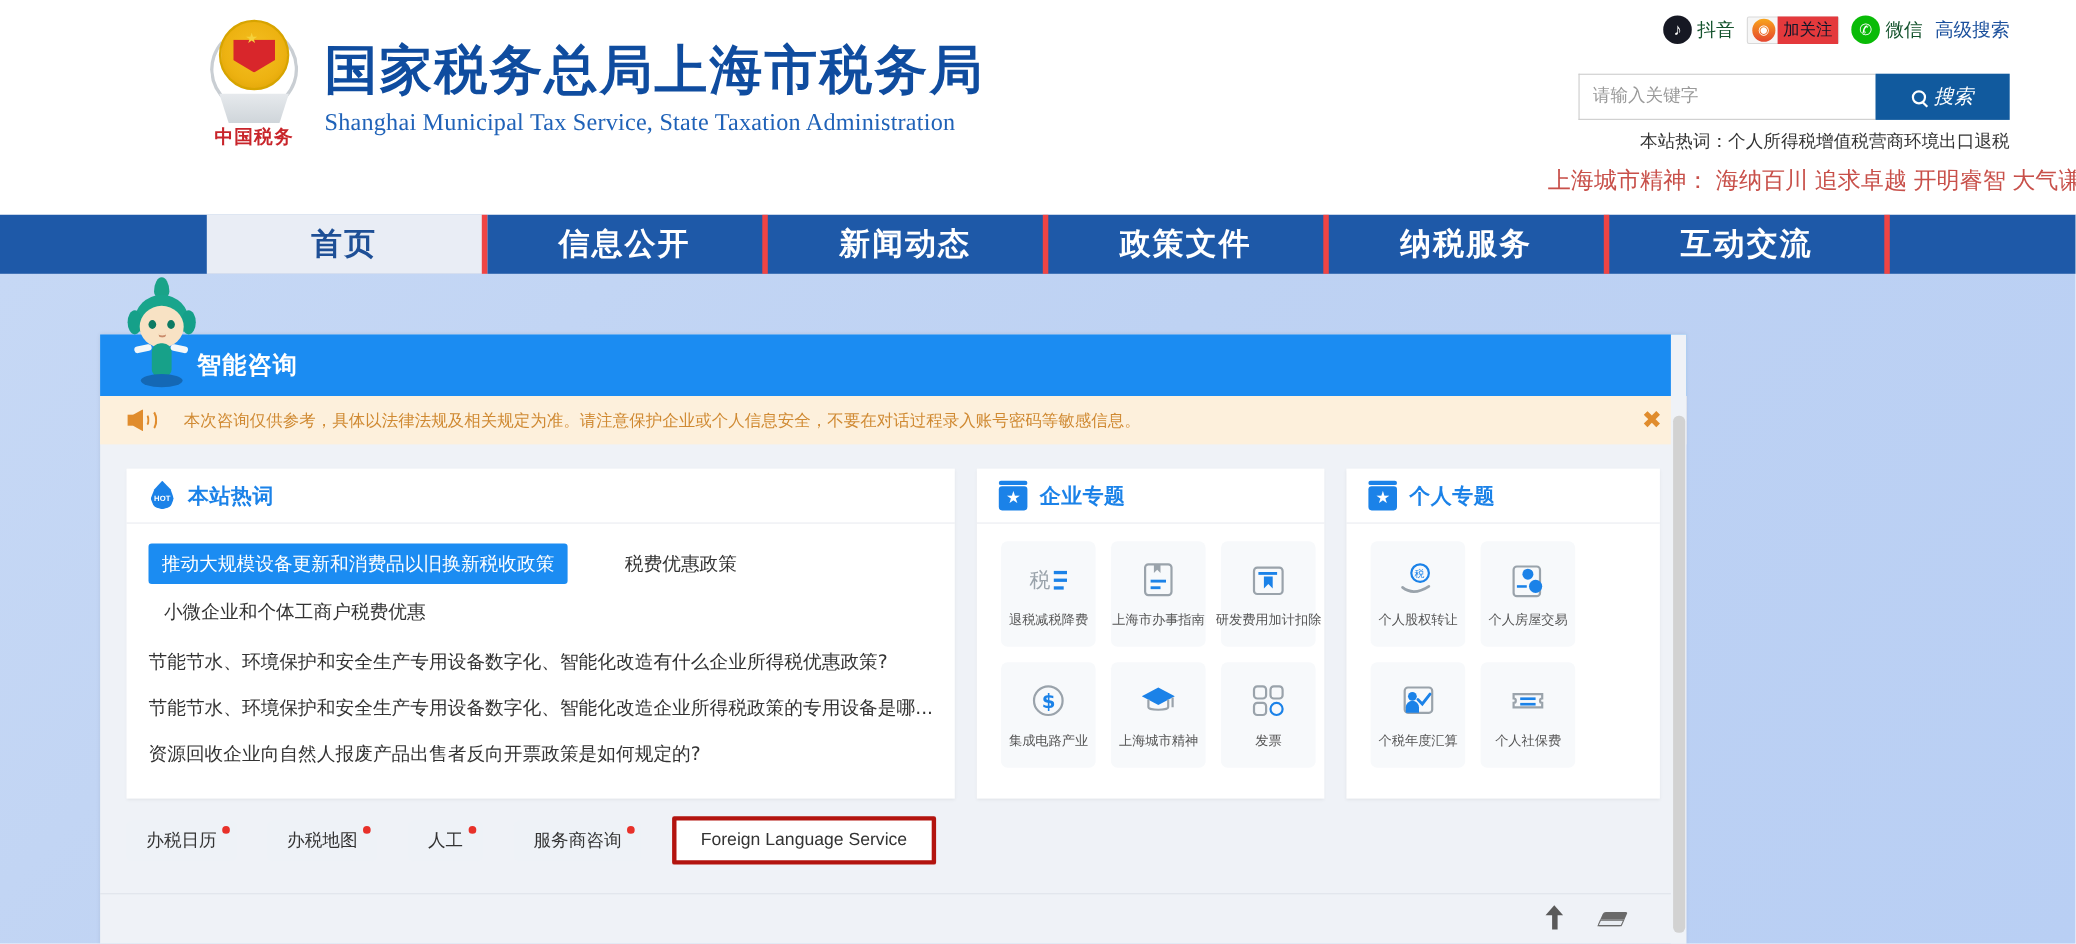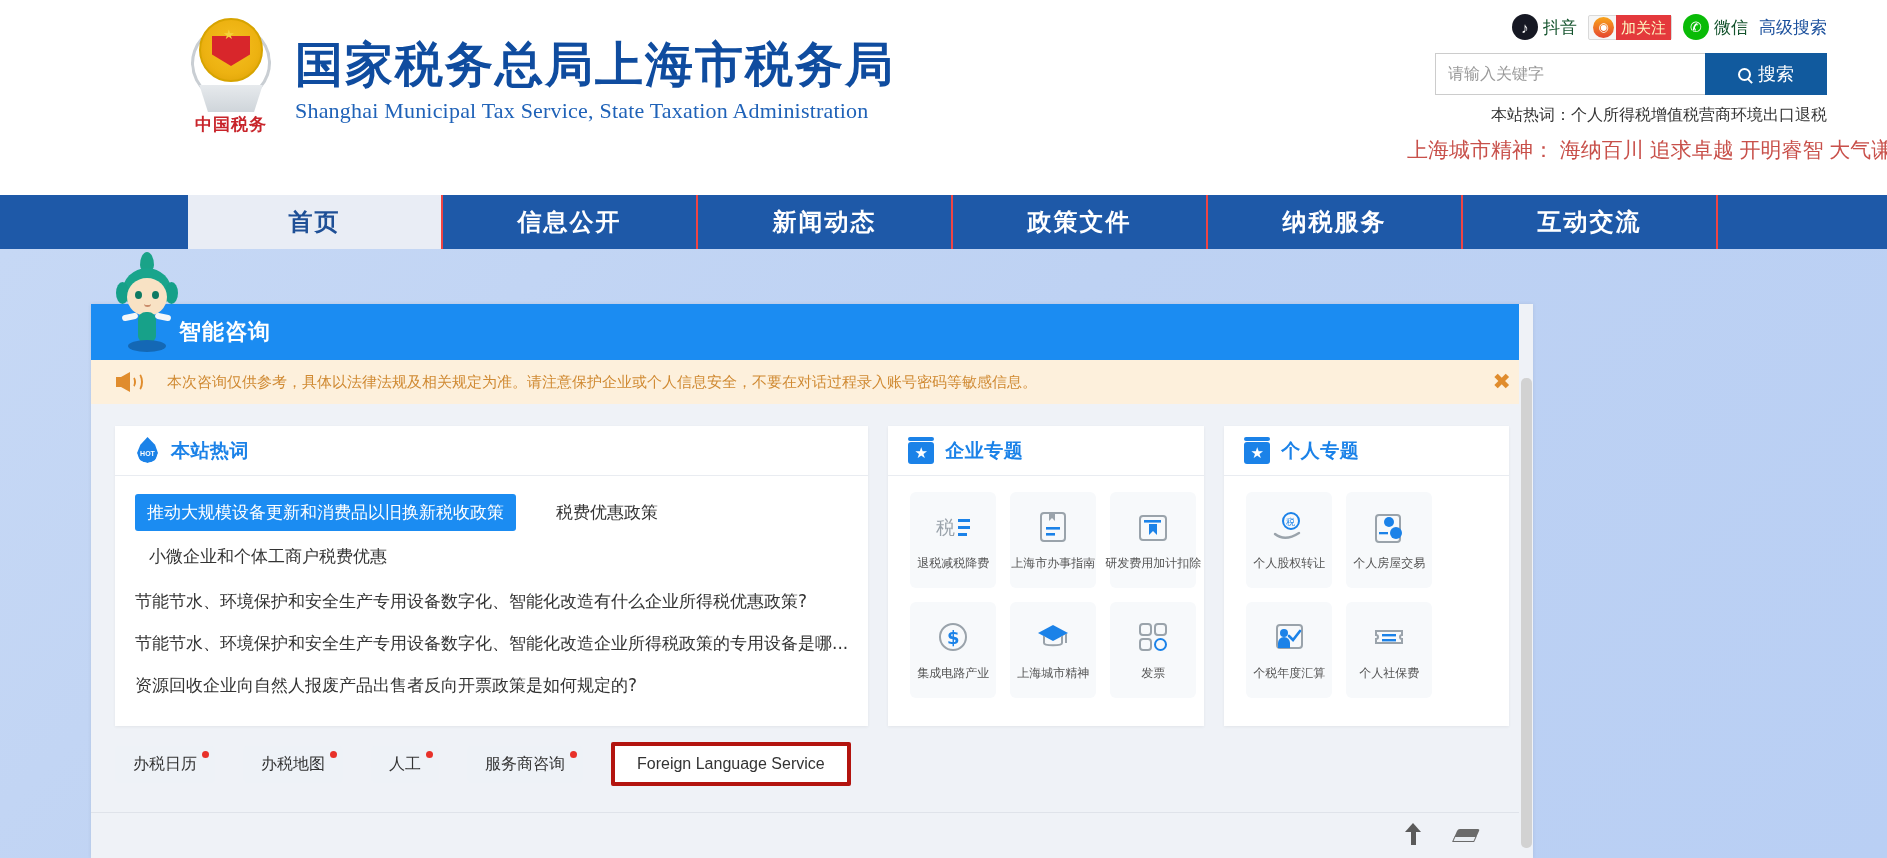--- a/index.html
+++ b/index.html
@@ -87,47 +87,48 @@
     padding: 0 0 0 2px; border-radius: 2px; cursor: pointer;
   }
   .weibo-eye {
     width: 21px; height: 21px; border-radius: 50%;
     background: linear-gradient(180deg,#f8a51b,#e5452f);
     color: #fff; font-size: 12px;
     display: flex; align-items: center; justify-content: center;
     margin: 0 2px;
   }
   .weibo-tag {
-    background: #e4393c; color: #fef9c3; font-size: 15px;
+    background: #e4393c; color: #0f172a; font-size: 15px;
     padding: 2px 5px; height: 25px; line-height: 21px;
   }
   .icon-wechat {
     width: 26px; height: 26px; border-radius: 50%;
     background: #09bb07; color: #fff; font-size: 14px;
     display: flex; align-items: center; justify-content: center;
   }
   .adv-search { font-size: 17px; color: #1a4f9c; cursor: pointer; }
 
   .search-row {
-    display: flex; margin-top: 9px; height: 42px;
+    display: flex; margin-top: 23px; height: 42px;
     justify-content: flex-end;
   }
   .search-input {
     width: 270px; height: 42px;
     border: 1px solid #cccccc; border-right: none;
     font-size: 16px; padding: 0 12px; color: #333;
     outline: none; background: #fff;
     font-family: "Liberation Sans", sans-serif;
   }
   .search-input::placeholder { color: #9a9a9a; }
   .search-btn {
     width: 122px; height: 42px; background: #115a9e; border: none;
     color: #fff; font-size: 18px; cursor: pointer;
     display: flex; align-items: center; justify-content: center; gap: 7px;
     font-family: "Liberation Sans", sans-serif;
+    font-style: italic;
   }
   .mag { width: 13px; height: 13px; border: 2px solid #fff; border-radius: 50%; position: relative; }
   .mag::after {
     content:''; position: absolute; width: 2px; height: 6px; background: #fff;
     right: -2px; bottom: -5px; transform: rotate(-45deg);
   }
   .hotwords {
     margin-top: 10px; text-align: right; font-size: 16px; color: #333;
     white-space: nowrap;
   }
@@ -139,22 +140,22 @@
   }
 
   
   .nav {
     width: 1887px; height: 54px; background: #1e59a8;
     display: flex; align-items: stretch;
   }
   .nav-spacer-left { width: 188px; }
   .nav-item {
     width: 255px; display: flex; align-items: center; justify-content: center;
-    color: #ffffff; font-size: 24px; font-weight: bold; letter-spacing: 2px;
-    border-right: 2px solid #ef4444; cursor: pointer;
+    color: #ffffff; font-size: 28px; font-weight: bold; letter-spacing: 2px;
+    border-right: 5px solid #ef4444; cursor: pointer;
     font-family: "DejaVu Sans", "Liberation Sans", sans-serif;
   }
   .nav-item:first-of-type { border-left: 1px solid #ffffff; }
   .nav-item.active { background: #e9edf5; color: #1e4f96; }
 
   
   .page-body {
     position: relative; width: 1887px; height: 609px;
     background: linear-gradient(135deg,#c6d8f5 0%, #bed2f3 45%, #b9cff4 100%);
   }
@@ -283,21 +284,21 @@
     background: #1b82e8; border-radius: 2px;
   }
   .star-glyph {
     position: absolute; left: 0; top: 6px; width: 26px;
     text-align: center; color: #fff; font-size: 15px; line-height: 19px;
   }
 
   
   .card-policy { width: 815px; height: 300px; }
   .policy-body { padding: 18px 20px 0 20px; }
-  .policy-tabs { display: flex; align-items: center; gap: 28px; text-align: right; }
+  .policy-tabs { display: flex; align-items: center; gap: 40px; text-align: right; }
   .policy-tab {
     font-size: 17px; color: #333; padding: 7px 12px; cursor: pointer;
     white-space: nowrap;
     font-family: "DejaVu Sans", "Liberation Sans", sans-serif;
   }
   .policy-tab.active { background: #1b8cf2; color: #fff; border-radius: 3px; }
   .policy-sub {
     font-size: 17px; color: #333; margin: 14px 0 0 14px; cursor: pointer;
     font-family: "DejaVu Sans", "Liberation Sans", sans-serif;
   }

